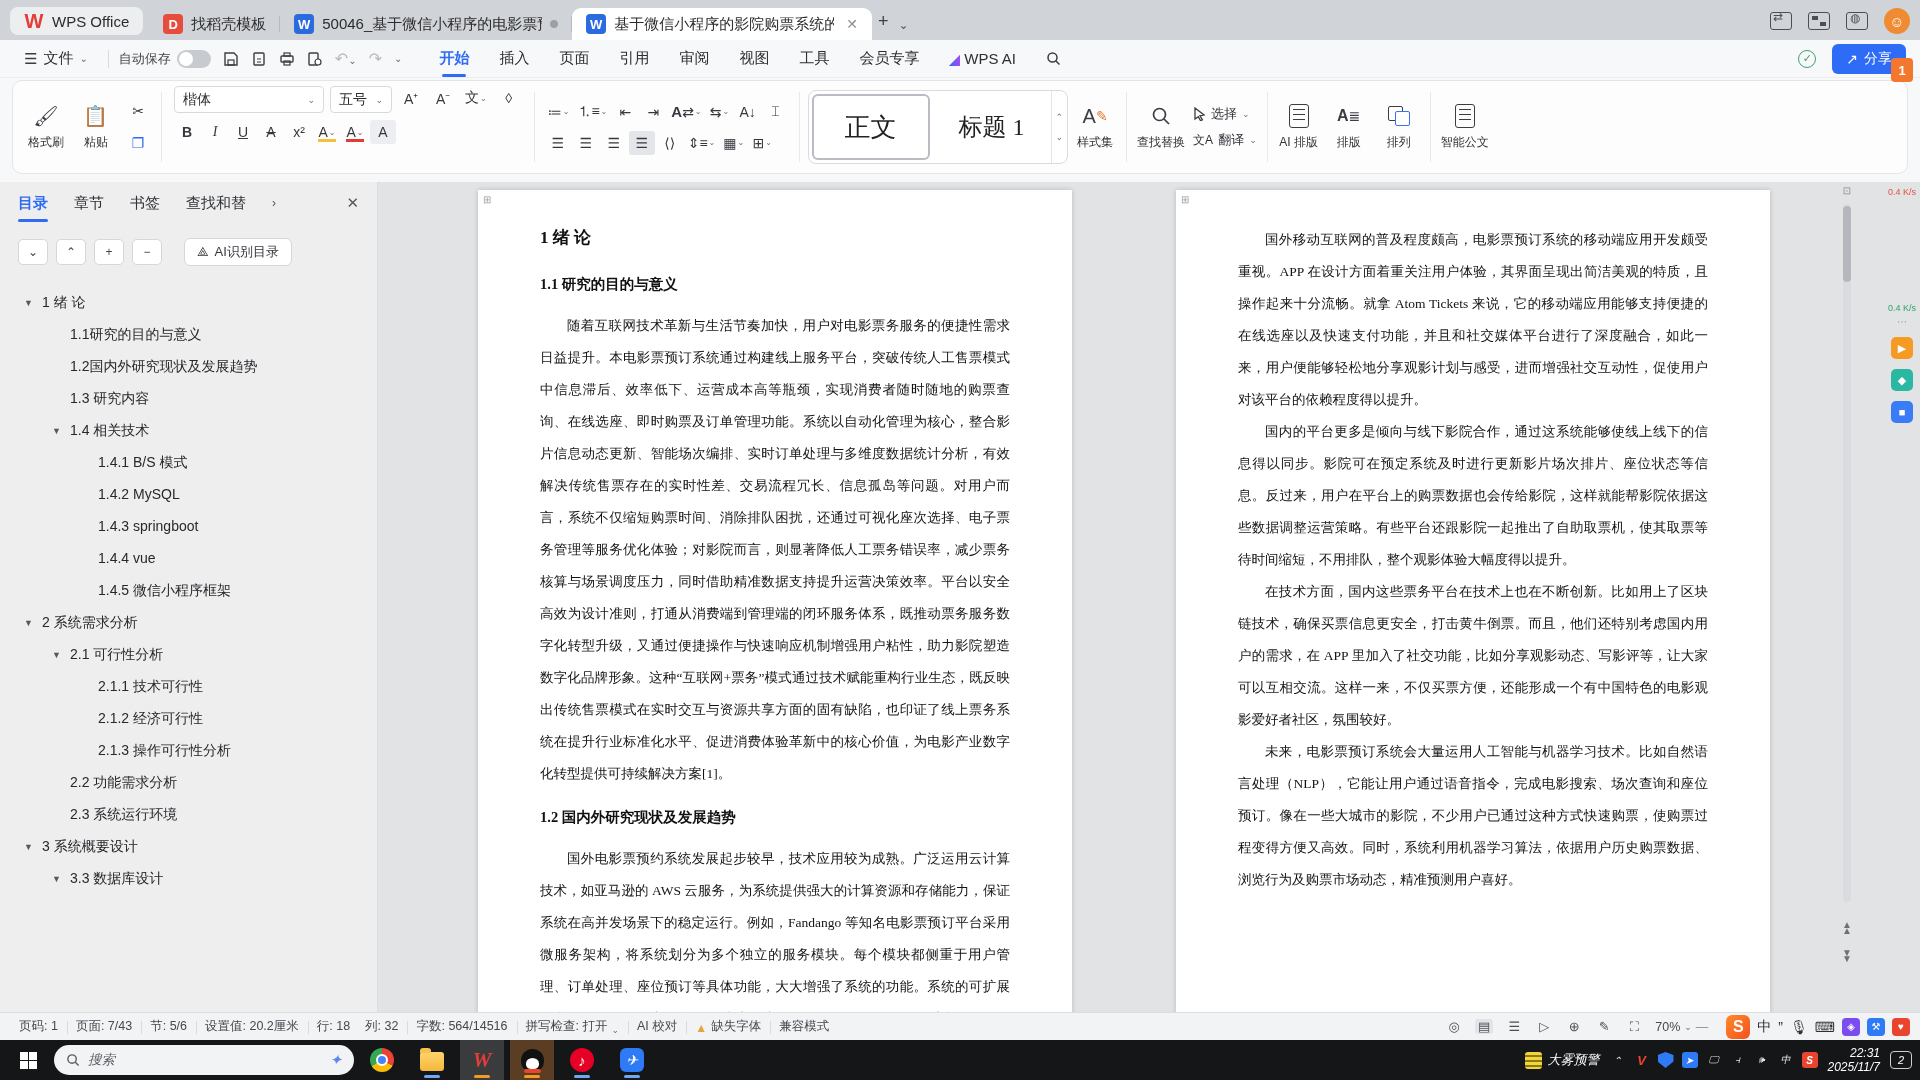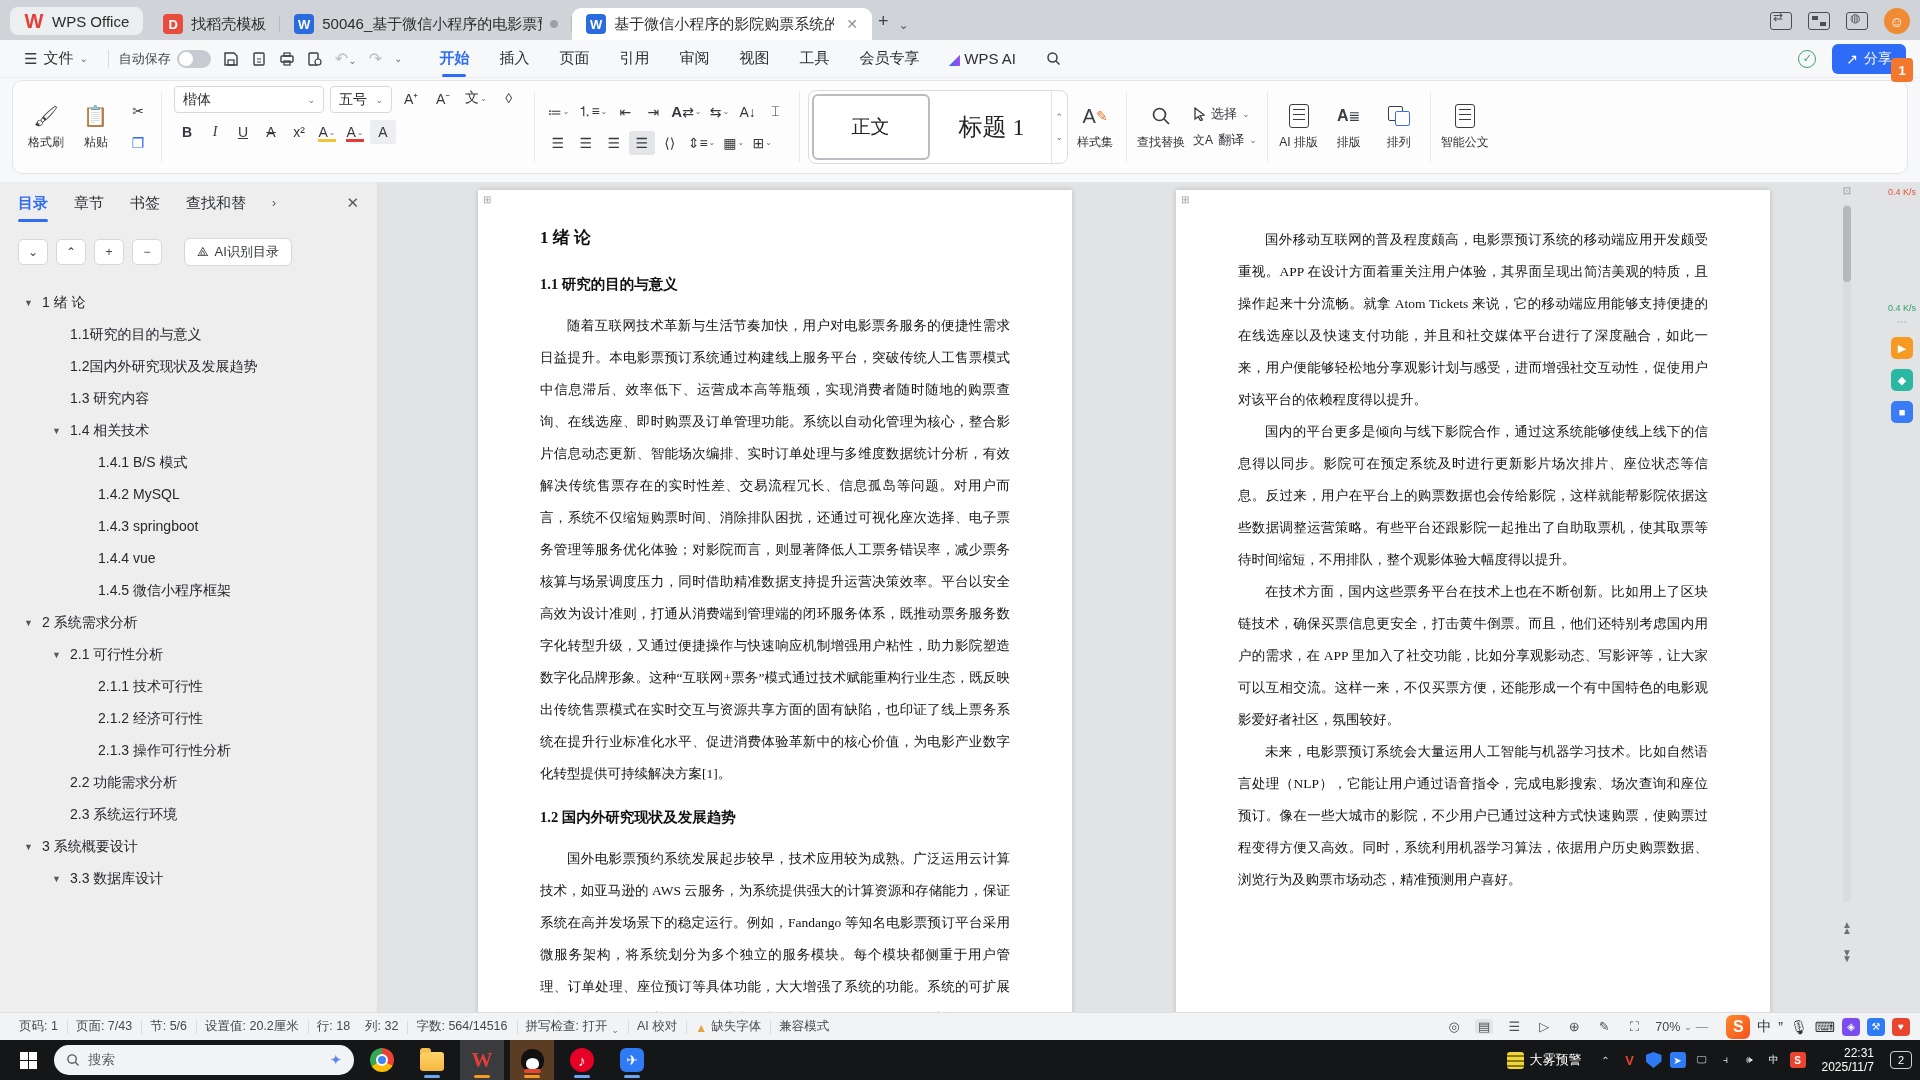--- a/index.html
+++ b/index.html
@@ -68,21 +68,21 @@
   .fsize { width:62px; }
   .btnrow { display:flex; align-items:center; gap:2px; }
   .bB{font-weight:bold;} .bI{font-style:italic; font-family:"Liberation Serif",serif;} .bU{text-decoration:underline;}
   .bS{text-decoration:line-through;}
   .colorA { position:relative; }
   .colorA:after{ content:""; position:absolute; left:4px; right:4px; bottom:2px; height:3px; background:#e23c39; }
   .hlA:after{ background:#f4c23a; }
   .parag { display:flex; flex-direction:column; justify-content:center; gap:7px; padding:0 4px; }
   .stylebox { display:flex; align-items:center; border:1px solid #d9dbdf; border-radius:8px; background:#fff; margin:4px 2px; overflow:hidden; }
   .stylecard { width:118px; height:66px; display:flex; align-items:center; justify-content:center; font-family:"Liberation Serif",serif; color:#222; }
-  .stylecard.sel { border:2px solid #b9bcc2; border-radius:6px; margin:3px; box-shadow:inset 0 0 0 2px #fff; font-size:19px; }
+  .stylecard.sel { border:2px solid #b9bcc2; border-radius:6px; margin:3px; box-shadow:inset 0 0 0 2px #fff; font-size:26px; }
   .stylecard.h1 { font-size:24px; }
   .stylearrows { display:flex; flex-direction:column; border-left:1px solid #e3e4e8; height:100%; justify-content:center; padding:0 4px; gap:10px; font-size:9px; color:#6b6f75; }
   .stack2 { display:flex; flex-direction:column; justify-content:center; gap:8px; padding:0 4px; }
   .srow { display:flex; align-items:center; gap:5px; font-size:13px; color:#2f3237; }
   .srow .dd { font-size:9px; color:#6b6f75; }
   .docic { width:20px; height:24px; border:1.6px solid #3a3d42; border-radius:3px; position:relative; }
   .docic:before { content:""; position:absolute; left:3px; top:4px; right:3px; height:0; border-top:1.4px solid #3a3d42; box-shadow:0 5px 0 #3a3d42, 0 10px 0 #3a3d42; }
   .spark { position:absolute; right:-6px; bottom:-4px; color:#7b4df0; font-size:12px; }
   .spark.star { color:#2e6bf6; }
   .aeq { font-size:15px; font-weight:bold; letter-spacing:-1px; }
@@ -147,42 +147,42 @@
   .st-right { margin-left:auto; display:flex; align-items:center; gap:12px; }
   .st-ic { color:#4c4f55; font-size:13px; width:18px; text-align:center; }
   .st-ic.on { background:#e2e4e8; border-radius:3px; }
   .zoomv { display:flex; align-items:center; gap:4px; }
   .sogou { display:flex; align-items:center; gap:7px; margin-left:6px; }
   .sg-s { width:24px; height:24px; border-radius:6px; background:linear-gradient(135deg,#ff8a2a,#f4501e); color:#fff; font-weight:bold; font-size:16px; display:flex; align-items:center; justify-content:center; }
   .sg-t { font-size:14px; color:#2c2f34; }
   .sg-tile { width:18px; height:18px; border-radius:4px; display:flex; align-items:center; justify-content:center; color:#fff; font-size:10px; }
 
   
-  .taskbar { position:absolute; left:0; right:0; bottom:0; height:40px; background:#151617; display:flex; align-items:center; padding:0 8px; gap:6px; }
+  .taskbar { position:absolute; left:0; right:0; bottom:0; height:40px; background:#151617; display:flex; align-items:center; padding:0 8px; gap:6px;font-style:italic; }
   .tk-start { width:40px; height:40px; display:flex; align-items:center; justify-content:center; }
   .win-logo { width:17px; height:17px; display:grid; grid-template-columns:8px 8px; grid-template-rows:8px 8px; gap:1px; }
   .win-logo div { background:#fff; }
   .tk-search { width:300px; height:30px; border-radius:15px; background:#f2f3f5; display:flex; align-items:center; padding:0 12px; gap:8px; font-size:13.5px; color:#5a5e64; }
   .tk-search .sparkle { margin-left:auto; font-size:15px; background:linear-gradient(135deg,#f6b73c,#4e8df6,#c44df0); -webkit-background-clip:text; background-clip:text; color:transparent; }
   .tk-app { width:44px; height:40px; display:flex; align-items:center; justify-content:center; position:relative; }
   .tk-app .bar { position:absolute; bottom:2px; left:14px; right:14px; height:3px; border-radius:2px; }
   .bar.blue { background:#6fa7f5; } .bar.orange { background:#f59a23; }
   .tk-app.activebg { background:#3a3b3d; }
   .tk-app.qqbg { background:#5a3d22; }
   .chrome { width:24px; height:24px; border-radius:50%; background:conic-gradient(#ea4335 0 33%, #fbbc05 33% 66%, #34a853 66% 100%); position:relative; }
   .chrome:before { content:""; position:absolute; inset:6px; background:#4285f4; border:2px solid #fff; border-radius:50%; }
   .folder { width:24px; height:19px; background:linear-gradient(#ffd46b,#f5b73c); border-radius:3px; position:relative; margin-top:3px;}
   .folder:before { content:""; position:absolute; top:-4px; left:0; width:11px; height:5px; background:#f5c14f; border-radius:3px 3px 0 0; }
   .wtile { color:#e33e38; font-weight:bold; font-size:21px; font-family:"Liberation Serif",serif; }
   .qq { width:23px; height:23px; background:#111; border-radius:50% 50% 46% 46%; position:relative; }
   .qq:before { content:""; position:absolute; left:5px; top:9px; width:13px; height:11px; background:#fff; border-radius:50% 50% 40% 40%; }
   .qq:after { content:""; position:absolute; left:3px; top:20px; width:17px; height:4px; background:#e8442e; border-radius:2px; }
   .netease { width:24px; height:24px; border-radius:50%; background:#e60026; color:#fff; display:flex; align-items:center; justify-content:center; font-size:15px; }
   .ttile { width:24px; height:24px; border-radius:6px; background:#2f7bf5; color:#fff; display:flex; align-items:center; justify-content:center; font-size:14px; }
-  .tk-right { margin-left:auto; display:flex; align-items:center; gap:16px; color:#fff; }
+  .tk-right { margin-left:auto; display:flex; align-items:center; gap:10px; color:#fff; }
   .fogwarn { display:flex; align-items:center; gap:6px; font-size:13px; }
   .fog-ic { width:17px; height:17px; border-radius:3px; background:repeating-linear-gradient(180deg,#f2d43c 0 3px,#8a7a14 3px 5px); }
   .tray { display:flex; align-items:center; gap:8px; font-size:12px; color:#e8e9eb; }
   .tr-ic { width:16px; height:16px; display:flex; align-items:center; justify-content:center; border-radius:3px; font-size:10px; }
   .tr-red { color:#e8442e; font-weight:bold; font-size:13px; }
   .tr-shield { background:#2f7bf5; clip-path:polygon(50% 0,100% 18%,100% 60%,50% 100%,0 60%,0 18%); }
   .tr-blue { background:#2f7bf5; color:#fff; }
   .tr-sg { background:#e8442e; color:#fff; font-weight:bold; }
   .clock { text-align:right; font-size:12px; line-height:14px; }
   .notif { width:22px; height:18px; border:1.4px solid #cfd1d4; border-radius:4px; color:#fff; font-size:11px; display:flex; align-items:center; justify-content:center; }

